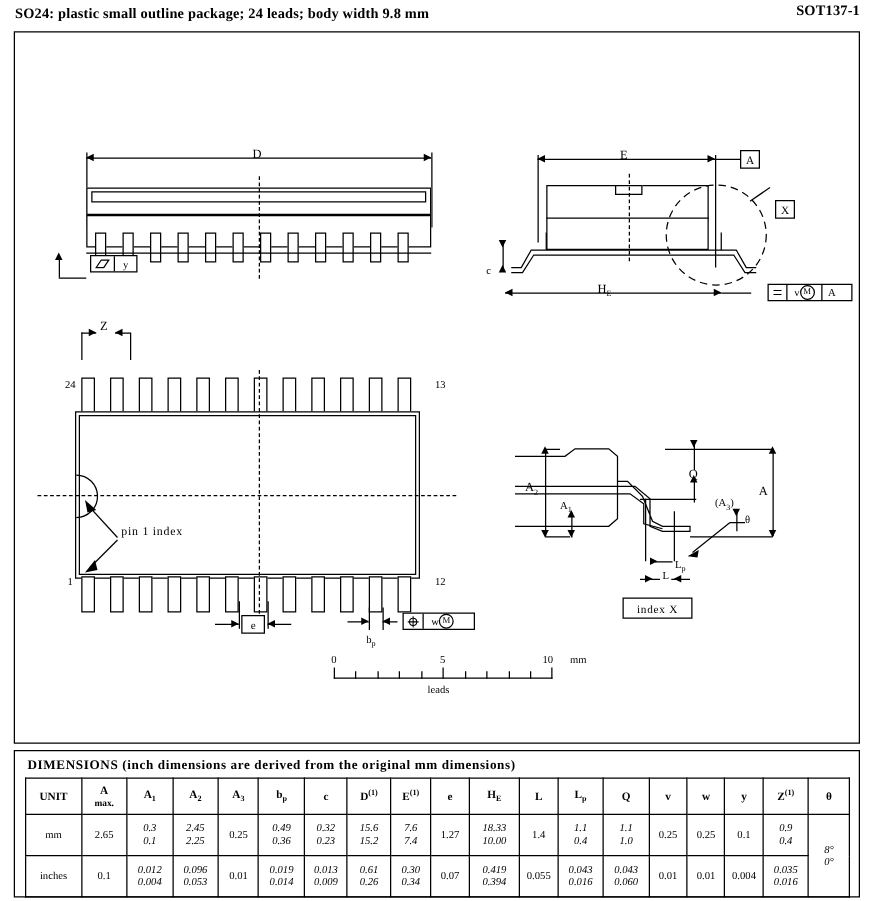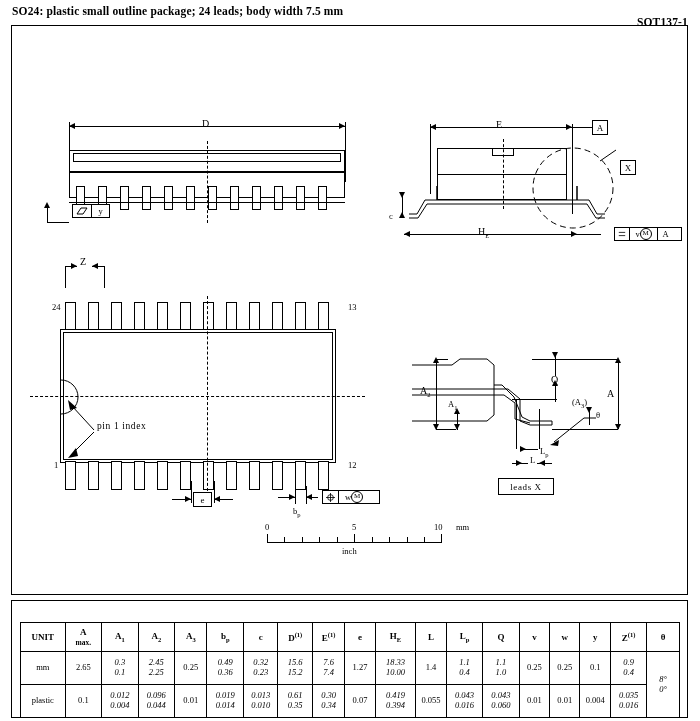--- a/index.html
+++ b/index.html
@@ -10,21 +10,21 @@
     -webkit-font-smoothing:none;
   }
   .page{position:absolute;inset:0;}
 
   
   #hdr-title{
     position:absolute;left:12px;top:5px;
     font-size:11.5px;font-weight:bold;letter-spacing:.15px;white-space:nowrap;
   }
   #hdr-code{
-    position:absolute;right:12px;top:16px;
+    position:absolute;right:12px;top:3px;
     font-size:11.5px;font-weight:bold;letter-spacing:.15px;white-space:nowrap;
   }
 
   
   #draw-frame{
     position:absolute;left:11px;top:25px;width:677px;height:570px;
     border:1.3px solid #000;box-sizing:border-box;background:#fff;
   }
 
   
@@ -66,21 +66,21 @@
   .two span{display:block;font-style:italic;}
   sub{font-size:6.5px;}
   sup{font-size:6.5px;}
   .outer-wrap{position:absolute;left:11px;top:600px;width:677px;height:118px;border:1.3px solid #000;box-sizing:border-box;}
 </style>
 </head>
 <body>
 
 <div class="page">
 
-  <div id="hdr-title">SO24: plastic small outline package; 24 leads; body width 7.5 mm</div>
+  <div id="hdr-title">SO24: plastic small outline package; 24 leads; body width 9.8 mm</div>
   <div id="hdr-code">SOT137-1</div>
 
   <div id="draw-frame">
 
     <div>
 
       <div class="ln hl" style="left:57px;top:100px;width:276px;"></div>
       <div class="arrowL" style="left:57px;top:97px;"></div>
       <div class="arrowR" style="left:327px;top:97px;"></div>
       <div class="ln vl" style="left:57px;top:96px;height:60px;"></div>
@@ -328,47 +328,48 @@
       <span class="lbl-s" style="left:516px;top:430px;background:#fff;padding:0 2px;">L</span>
 
       <svg style="position:absolute;left:538px;top:388px;" width="60" height="34" viewBox="0 0 60 34">
         <line x1="4" y1="28" x2="34" y2="4" stroke="#000" stroke-width="1"></line>
         <polygon points="0,31 9,26 8,32" fill="#000"></polygon>
         <line x1="34" y1="4" x2="46" y2="4" stroke="#000" stroke-width="1"></line>
       </svg>
       <span class="lbl-s" style="left:584px;top:385px;">θ</span>
 
       <div class="dbox" style="left:486px;top:452px;width:56px;height:17px;">
-        <span style="font-size:9px;letter-spacing:.6px;">leads X</span>
+        <span style="font-size:9px;letter-spacing:.6px;">index X</span>
       </div>
     </div>
 
     <div>
       <div class="ln hl" style="left:255px;top:516px;width:175px;height:1.4px;"></div>
       <div class="ln vl" style="left:255px;top:508px;height:9px;"></div>
       <div class="ln vl" style="left:272px;top:511px;height:6px;"></div>
       <div class="ln vl" style="left:290px;top:511px;height:6px;"></div>
       <div class="ln vl" style="left:307px;top:511px;height:6px;"></div>
       <div class="ln vl" style="left:325px;top:511px;height:6px;"></div>
       <div class="ln vl" style="left:342px;top:508px;height:9px;"></div>
       <div class="ln vl" style="left:360px;top:511px;height:6px;"></div>
       <div class="ln vl" style="left:377px;top:511px;height:6px;"></div>
       <div class="ln vl" style="left:395px;top:511px;height:6px;"></div>
       <div class="ln vl" style="left:412px;top:511px;height:6px;"></div>
       <div class="ln vl" style="left:429px;top:508px;height:9px;"></div>
       <span class="lbl-s" style="left:253px;top:497px;">0</span>
       <span class="lbl-s" style="left:340px;top:497px;">5</span>
       <span class="lbl-s" style="left:422px;top:497px;">10</span>
       <span class="lbl-s" style="left:444px;top:497px;">mm</span>
-      <span class="lbl-s" style="left:330px;top:521px;">inch</span>
+      <span class="lbl-s" style="left:330px;top:521px;">leads</span>
     </div>
 
   </div>
 
   <div class="outer-wrap"></div>
+  <div id="dims-title">DIMENSIONS (inch dimensions are derived from the original mm dimensions)</div>
 
   <table id="dims-table">
     <colgroup>
       <col style="width:44px">
         <col style="width:36px">
         <col style="width:36px">
         <col style="width:36px">
       <col style="width:32px">
         <col style="width:36px">
         <col style="width:34px">
@@ -457,42 +458,42 @@
           <td class="two">
             <span>0.9</span>
             <span>0.4</span>
           </td>
           <td rowspan="2" class="two">
             <span>8°</span>
             <span>0°</span>
           </td>
         </tr>
         <tr>
-          <td>plastic</td>
+          <td>inches</td>
           <td>0.1</td>
           <td class="two">
             <span>0.012</span>
             <span>0.004</span>
           </td>
           <td class="two">
             <span>0.096</span>
-            <span>0.044</span>
+            <span>0.053</span>
           </td>
           <td>0.01</td>
           <td class="two">
             <span>0.019</span>
             <span>0.014</span>
           </td>
           <td class="two">
             <span>0.013</span>
-            <span>0.010</span>
+            <span>0.009</span>
           </td>
           <td class="two">
             <span>0.61</span>
-            <span>0.35</span>
+            <span>0.26</span>
           </td>
           <td class="two">
             <span>0.30</span>
             <span>0.34</span>
           </td>
           <td>0.07</td>
           <td class="two">
             <span>0.419</span>
             <span>0.394</span>
           </td>

